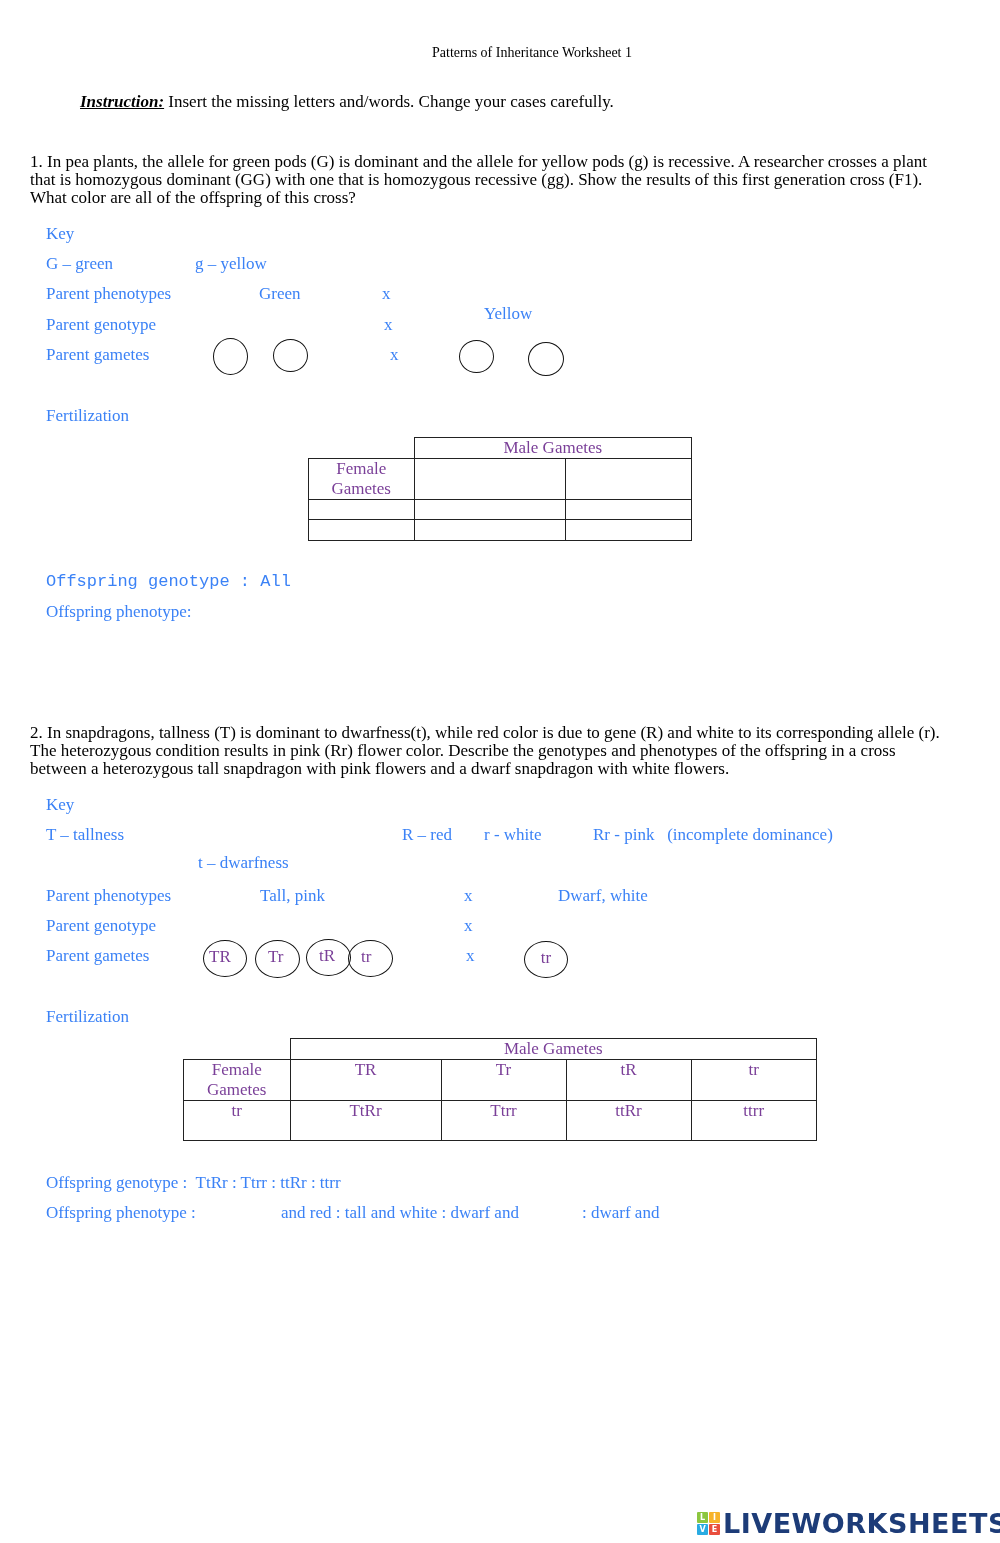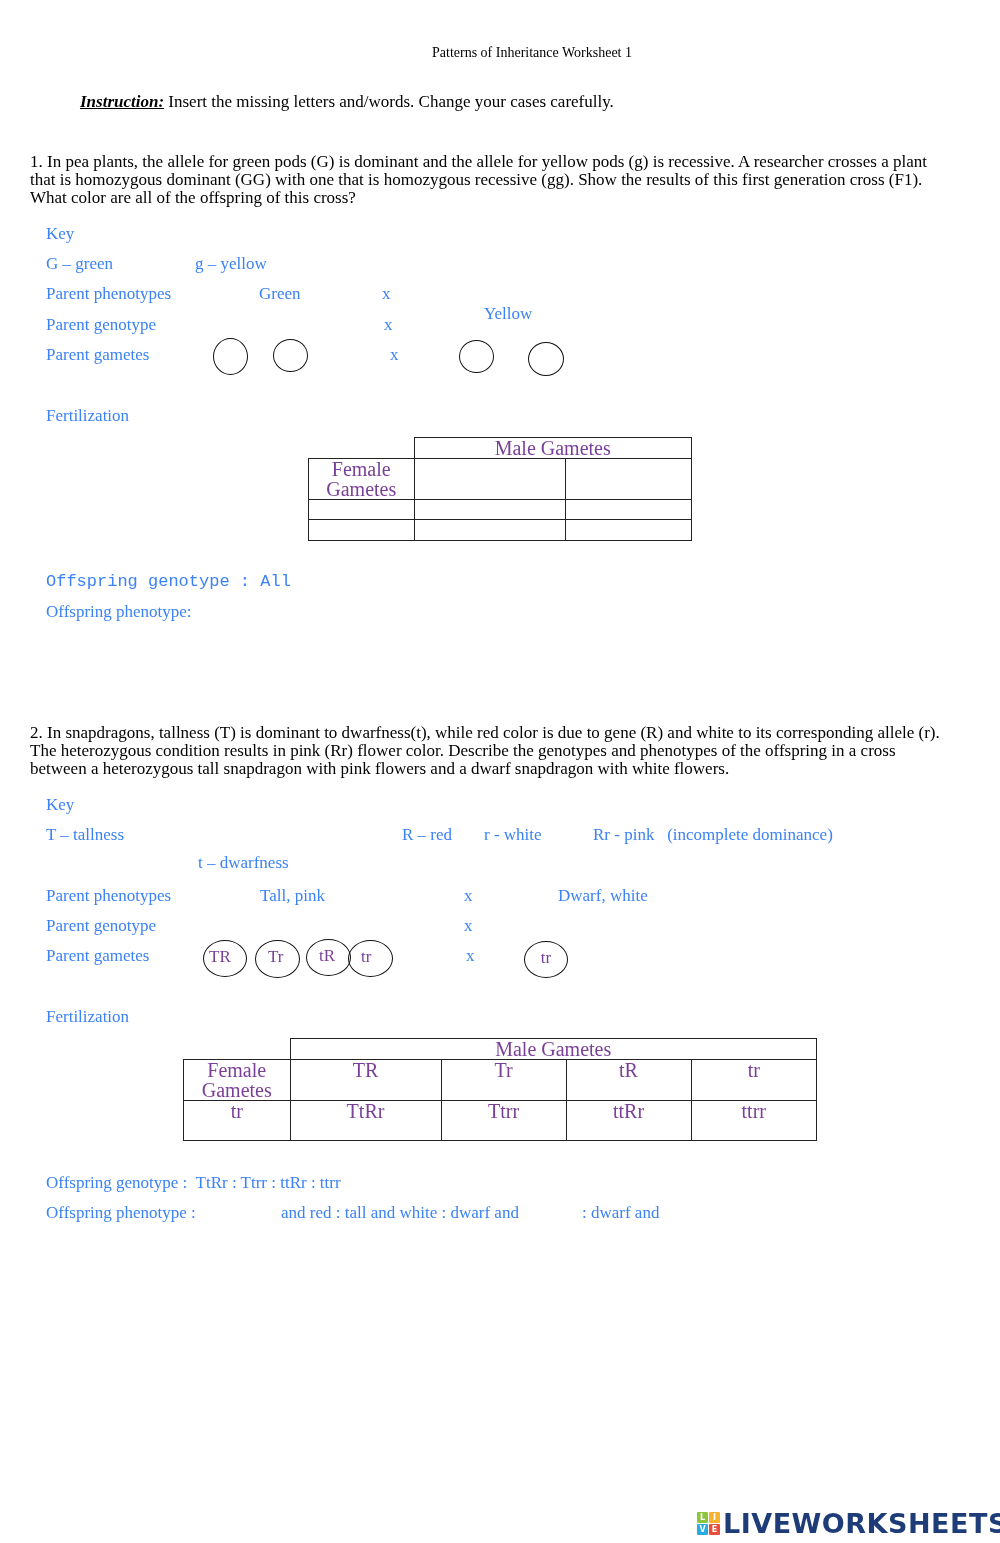--- a/index.html
+++ b/index.html
@@ -5,21 +5,21 @@
   html,body{margin:0;padding:0;background:#fff;}
   body{width:1000px;height:1543px;position:relative;overflow:hidden;font-family:"Liberation Serif","DejaVu Serif",serif;color:#000;}
   .abs{position:absolute;white-space:nowrap;}
   .purple{color:#3b82f6;}
   .title{top:45px;left:0;width:1000px;text-align:center;font-size:14px;margin-left:32px;}
   .instr{top:92px;left:46px;font-size:17px;}
   .instr b{font-style:italic;text-decoration:underline;font-weight:bold;margin-left:34px;}
   .para{position:absolute;left:30px;width:910px;font-size:17px;line-height:18px;}
   .lbl{font-size:17px;}
   .circle{position:absolute;border:1.5px solid #111;border-radius:50%;box-sizing:border-box;font-size:17px;text-align:center;color:#7a3f98;}
-  table.punnett{position:absolute;border-collapse:collapse;font-size:20px;color:#7a3f98;}
+  table.punnett{position:absolute;border-collapse:collapse;font-size:17px;color:#7a3f98;}
   table.punnett td{border:1px solid #222;text-align:center;vertical-align:top;padding:0;line-height:20px;}
   table.punnett td.blank{border:none;}
   .logo{position:absolute;left:697px;top:1508px;display:flex;align-items:center;}
   .logo-grid{display:grid;grid-template-columns:11px 11px;grid-template-rows:11px 11px;gap:1px;margin-right:3px;}
   .logo-grid span{font-family:"DejaVu Sans",sans-serif;font-size:8px;font-weight:bold;color:#fff;text-align:center;line-height:11px;border-radius:1px;}
   .logo-text{font-family:"DejaVu Sans","Liberation Sans",sans-serif;font-weight:bold;font-size:27px;color:#1d3c78;letter-spacing:0.5px;}
 </style>
 </head>
 <body>
 

